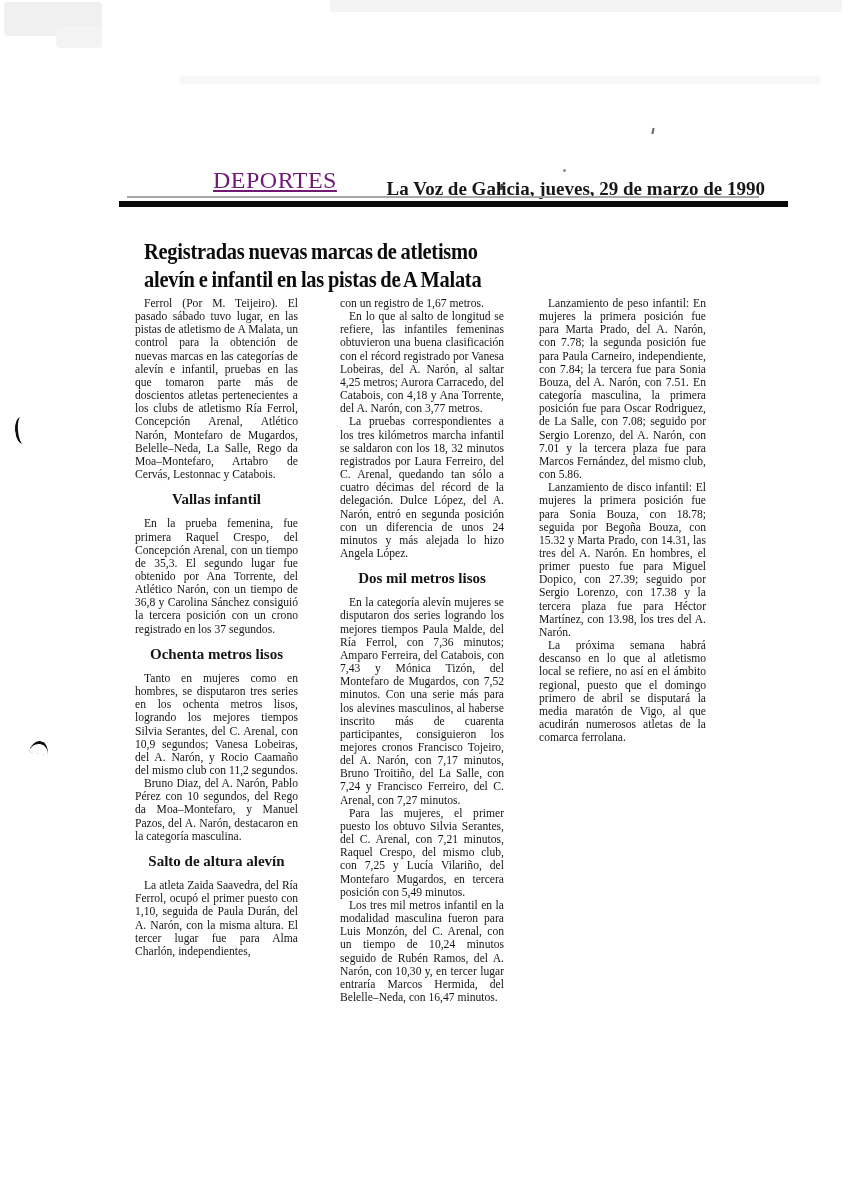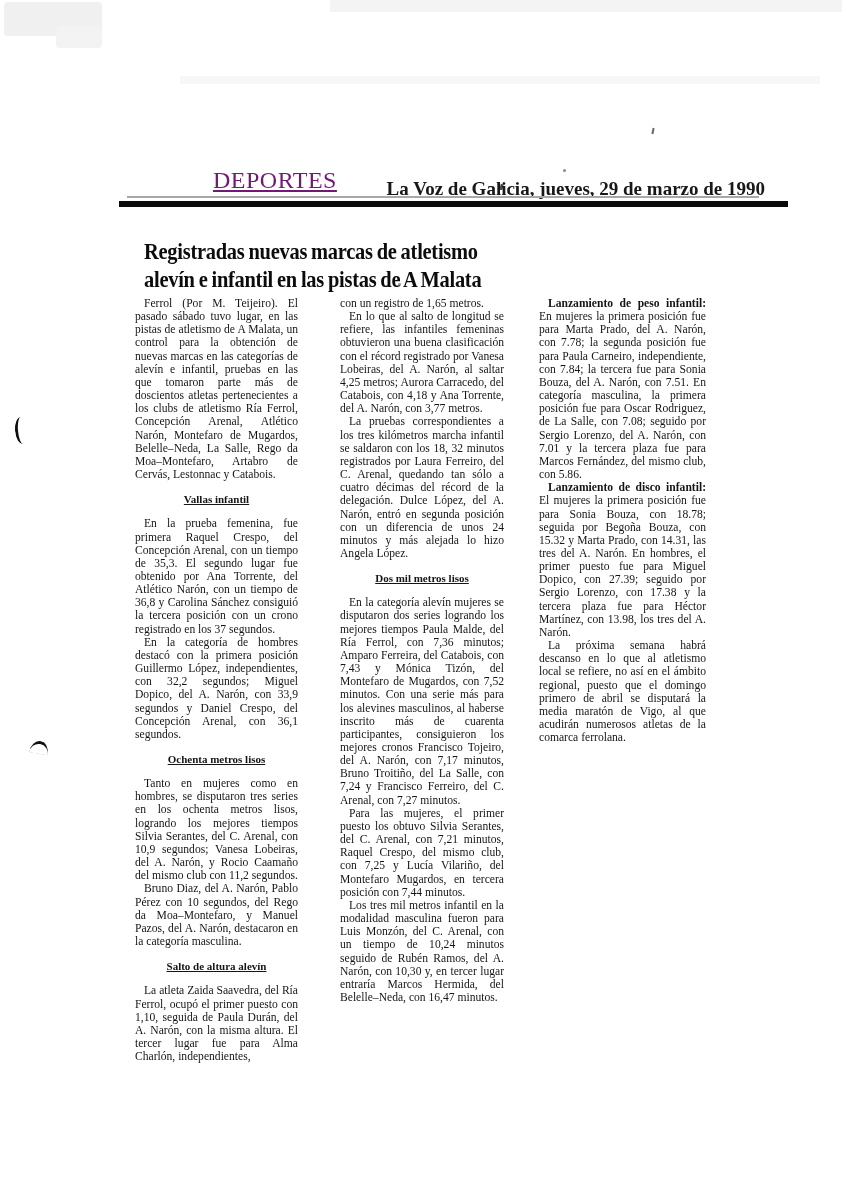--- a/index.html
+++ b/index.html
@@ -45,23 +45,23 @@
     font-size:11.6px;line-height:13.15px;
     text-align:justify;color:#151515;
   }
   .col-1{left:135px;width:163px;}
   .col-2{left:340px;width:164px;}
   .col-3{left:539px;width:167px;}
   .body-p{margin:0;text-indent:9px;}
   .body-p.noindent{text-indent:0;}
   .subhead{
     font-weight:bold;text-align:center;text-indent:0;
-    margin:12px 0 11px 0;font-size:11px;text-decoration:underline;
+    margin:12px 0 11px 0;font-size:15px;
   }
-  .lead{font-weight:bold;margin-top:24px;}
+  .lead{font-weight:normal;margin-top:24px;}
   
   .artifact{position:absolute;}
   .blot-tl{left:4px;top:2px;width:98px;height:34px;background:#f0f0f0;border-radius:4px;}
   .blot-tl2{left:56px;top:26px;width:46px;height:22px;background:#f3f3f3;border-radius:4px;}
   .streak-top{left:330px;top:0;width:512px;height:12px;background:#f4f4f4;}
   .streak-row{left:180px;top:76px;width:640px;height:8px;background:#f7f7f7;}
   .apostrophe-mark{left:652px;top:128px;width:2px;height:6px;background:#666;transform:rotate(12deg);}
   .comma-mark{left:500px;top:184px;width:2.5px;height:6px;background:#4a4a4a;border-radius:0 0 2px 2px;transform:rotate(14deg);}
   .dot-1{left:563px;top:169px;width:3px;height:3px;background:#8a8a8a;border-radius:50%;}
   .dot-2{left:398px;top:283px;width:2.5px;height:2.5px;background:#9a9a9a;border-radius:50%;}
@@ -98,33 +98,32 @@
 
 <div class="headline">
     <div class="headline-line">Registradas nuevas marcas de atletismo</div>
     <div class="headline-line">alevín e infantil en las pistas de A Malata</div>
   </div>
 
 <div class="col col-1">
     <p class="body-p">Ferrol (Por M. Teijeiro). El pasado sábado tuvo lugar, en las pistas de atletismo de A Malata, un control para la obtención de nuevas marcas en las categorías de alevín e infantil, pruebas en las que tomaron parte más de doscientos atletas pertenecientes a los clubs de atletismo Ría Ferrol, Concepción Arenal, Atlético Narón, Montefaro de Mugardos, Belelle–Neda, La Salle, Rego da Moa–Montefaro, Artabro de Cervás, Lestonnac y Catabois.</p>
     <div class="subhead">Vallas infantil</div>
     <p class="body-p">En la prueba femenina, fue primera Raquel Crespo, del Concepción Arenal, con un tiempo de 35,3. El segundo lugar fue obtenido por Ana Torrente, del Atlético Narón, con un tiempo de 36,8 y Carolina Sánchez consiguió la tercera posición con un crono registrado en los 37 segundos.</p>
-    <p class="body-p">En la categoría de hombres destacó con la primera posición Guillermo López, independientes, con 32,2 segundos; Miguel Dopico, del A. Narón, con 33,9 segundos y Daniel Crespo, del Concepción Arenal, con 36,1 segundos.</p>
     <div class="subhead">Ochenta metros lisos</div>
     <p class="body-p">Tanto en mujeres como en hombres, se disputaron tres series en los ochenta metros lisos, logrando los mejores tiempos Silvia Serantes, del C. Arenal, con 10,9 segundos; Vanesa Lobeiras, del A. Narón, y Rocio Caamaño del mismo club con 11,2 segundos.</p>
     <p class="body-p">Bruno Diaz, del A. Narón, Pablo Pérez con 10 segundos, del Rego da Moa–Montefaro, y Manuel Pazos, del A. Narón, destacaron en la categoría masculina.</p>
     <div class="subhead">Salto de altura alevín</div>
     <p class="body-p">La atleta Zaida Saavedra, del Ría Ferrol, ocupó el primer puesto con 1,10, seguida de Paula Durán, del A. Narón, con la misma altura. El tercer lugar fue para Alma Charlón, independientes,</p>
   </div>
 <div class="col col-2">
-    <p class="body-p noindent">con un registro de 1,65 metros.</p>
+    <p class="body-p noindent">con un registro de 1,67 metros.</p>
     <p class="body-p">En lo que al salto de longitud se refiere, las infantiles femeninas obtuvieron una buena clasificación con el récord registrado por Vanesa Lobeiras, del A. Narón, al saltar 4,25 metros; Aurora Carracedo, del Catabois, con 4,18 y Ana Torrente, del A. Narón, con 3,77 metros.</p>
     <p class="body-p">La pruebas correspondientes a los tres kilómetros marcha infantil se saldaron con los 18, 32 minutos registrados por Laura Ferreiro, del C. Arenal, quedando tan sólo a cuatro décimas del récord de la delegación. Dulce López, del A. Narón, entró en segunda posición con un diferencia de unos 24 minutos y más alejada lo hizo Angela López.</p>
     <div class="subhead">Dos mil metros lisos</div>
     <p class="body-p">En la categoría alevín mujeres se disputaron dos series logrando los mejores tiempos Paula Malde, del Ría Ferrol, con 7,36 minutos; Amparo Ferreira, del Catabois, con 7,43 y Mónica Tizón, del Montefaro de Mugardos, con 7,52 minutos. Con una serie más para los alevines masculinos, al haberse inscrito más de cuarenta participantes, consiguieron los mejores cronos Francisco Tojeiro, del A. Narón, con 7,17 minutos, Bruno Troitiño, del La Salle, con 7,24 y Francisco Ferreiro, del C. Arenal, con 7,27 minutos.</p>
-    <p class="body-p">Para las mujeres, el primer puesto los obtuvo Silvia Serantes, del C. Arenal, con 7,21 minutos, Raquel Crespo, del mismo club, con 7,25 y Lucía Vilariño, del Montefaro Mugardos, en tercera posición con 7,44 minutos.</p>
+    <p class="body-p">Para las mujeres, el primer puesto los obtuvo Silvia Serantes, del C. Arenal, con 7,21 minutos, Raquel Crespo, del mismo club, con 7,25 y Lucía Vilariño, del Montefaro Mugardos, en tercera posición con 5,49 minutos.</p>
     <p class="body-p">Los tres mil metros infantil en la modalidad masculina fueron para Luis Monzón, del C. Arenal, con un tiempo de 10,24 minutos seguido de Rubén Ramos, del A. Narón, con 10,30 y, en tercer lugar entraría Marcos Hermida, del Belelle–Neda, con 16,47 minutos.</p>
   </div>
 <div class="col col-3">
     <p class="body-p"><span class="lead">Lanzamiento de peso infantil: </span>En mujeres la primera posición fue para Marta Prado, del A. Narón, con 7.78; la segunda posición fue para Paula Carneiro, independiente, con 7.84; la tercera fue para Sonia Bouza, del A. Narón, con 7.51. En categoría masculina, la primera posición fue para Oscar Rodriguez, de La Salle, con 7.08; seguido por Sergio Lorenzo, del A. Narón, con 7.01 y la tercera plaza fue para Marcos Fernández, del mismo club, con 5.86.</p>
     <p class="body-p"><span class="lead">Lanzamiento de disco infantil: </span>El mujeres la primera posición fue para Sonia Bouza, con 18.78; seguida por Begoña Bouza, con 15.32 y Marta Prado, con 14.31, las tres del A. Narón. En hombres, el primer puesto fue para Miguel Dopico, con 27.39; seguido por Sergio Lorenzo, con 17.38 y la tercera plaza fue para Héctor Martínez, con 13.98, los tres del A. Narón.</p>
     <p class="body-p">La próxima semana habrá descanso en lo que al atletismo local se refiere, no así en el ámbito regional, puesto que el domingo primero de abril se disputará la media maratón de Vigo, al que acudirán numerosos atletas de la comarca ferrolana.</p>
   </div>
 
 </body></html>

